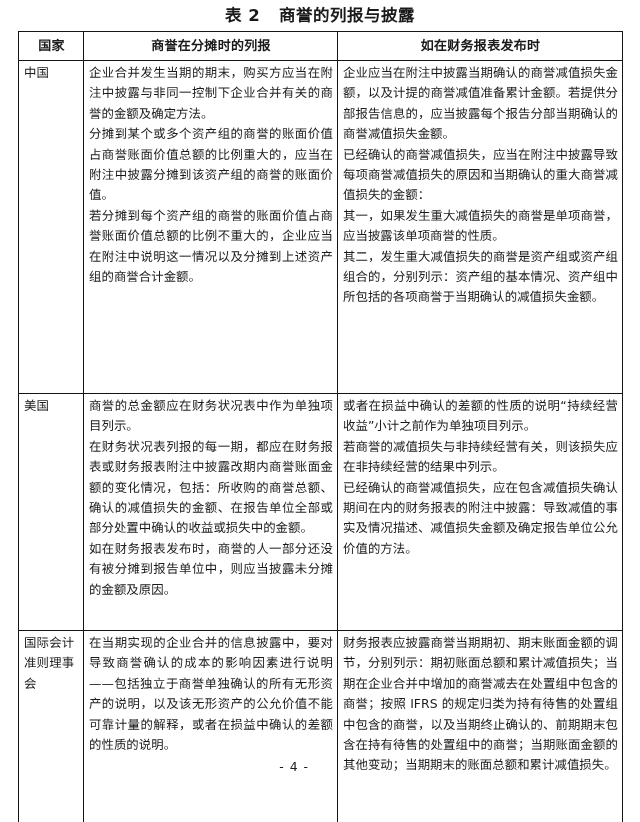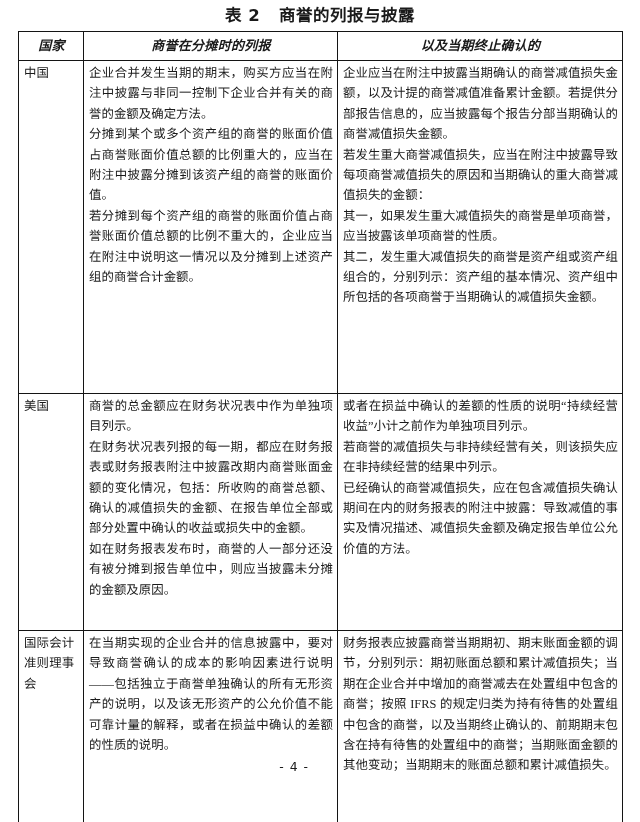--- a/index.html
+++ b/index.html
@@ -66,34 +66,32 @@
   
   .goodwill-table thead th {
     text-align: center;
     font-weight: bold;
     font-size: 13px;
     line-height: 22px;
     padding-top: 3px;
     padding-bottom: 3px;
     vertical-align: middle;
     letter-spacing: 0.3px;
-    font-style: italic;
   }
 
   
   .cell-country {
     text-align: center;
     vertical-align: top;
     padding-top: 3px;
     letter-spacing: 0.2px;
     line-height: 20.4px;
   }
   .cell-body {
     position: relative;
-    font-family: Liberation Serif, serif;
   }
   .cell-body p {
     margin: 0;
     text-indent: 0;
     text-align: justify;
     text-justify: inter-ideograph;
     letter-spacing: 0.05px;
   }
 
   
@@ -126,35 +124,35 @@
   <table class="goodwill-table">
     <colgroup>
       <col class="col-country">
       <col class="col-present">
       <col class="col-disclose">
     </colgroup>
     <thead>
       <tr>
         <th>国家</th>
         <th>商誉在分摊时的列报</th>
-        <th>以及当期终止确认的</th>
+        <th>如在财务报表发布时</th>
       </tr>
     </thead>
     <tbody>
 
       <tr class="row-china">
         <td class="cell-country">中国</td>
         <td class="cell-body">
           <p>企业合并发生当期的期末，购买方应当在附注中披露与非同一控制下企业合并有关的商誉的金额及确定方法。</p>
           <p>分摊到某个或多个资产组的商誉的账面价值占商誉账面价值总额的比例重大的，应当在附注中披露分摊到该资产组的商誉的账面价值。</p>
           <p>若分摊到每个资产组的商誉的账面价值占商誉账面价值总额的比例不重大的，企业应当在附注中说明这一情况以及分摊到上述资产组的商誉合计金额。</p>
         </td>
         <td class="cell-body">
           <p>企业应当在附注中披露当期确认的商誉减值损失金额，以及计提的商誉减值准备累计金额。若提供分部报告信息的，应当披露每个报告分部当期确认的商誉减值损失金额。</p>
-          <p>若发生重大商誉减值损失，应当在附注中披露导致每项商誉减值损失的原因和当期确认的重大商誉减值损失的金额：</p>
+          <p>已经确认的商誉减值损失，应当在附注中披露导致每项商誉减值损失的原因和当期确认的重大商誉减值损失的金额：</p>
           <p>其一，如果发生重大减值损失的商誉是单项商誉，应当披露该单项商誉的性质。</p>
           <p>其二，发生重大减值损失的商誉是资产组或资产组组合的，分别列示：资产组的基本情况、资产组中所包括的各项商誉于当期确认的减值损失金额。</p>
         </td>
       </tr>
 
       <tr class="row-usa">
         <td class="cell-country">美国</td>
         <td class="cell-body">
           <p>商誉的总金额应在财务状况表中作为单独项目列示。</p>
           <p>在财务状况表列报的每一期，都应在财务报表或财务报表附注中披露改期内商誉账面金额的变化情况，包括：所收购的商誉总额、确认的减值损失的金额、在报告单位全部或部分处置中确认的收益或损失中的金额。</p>

